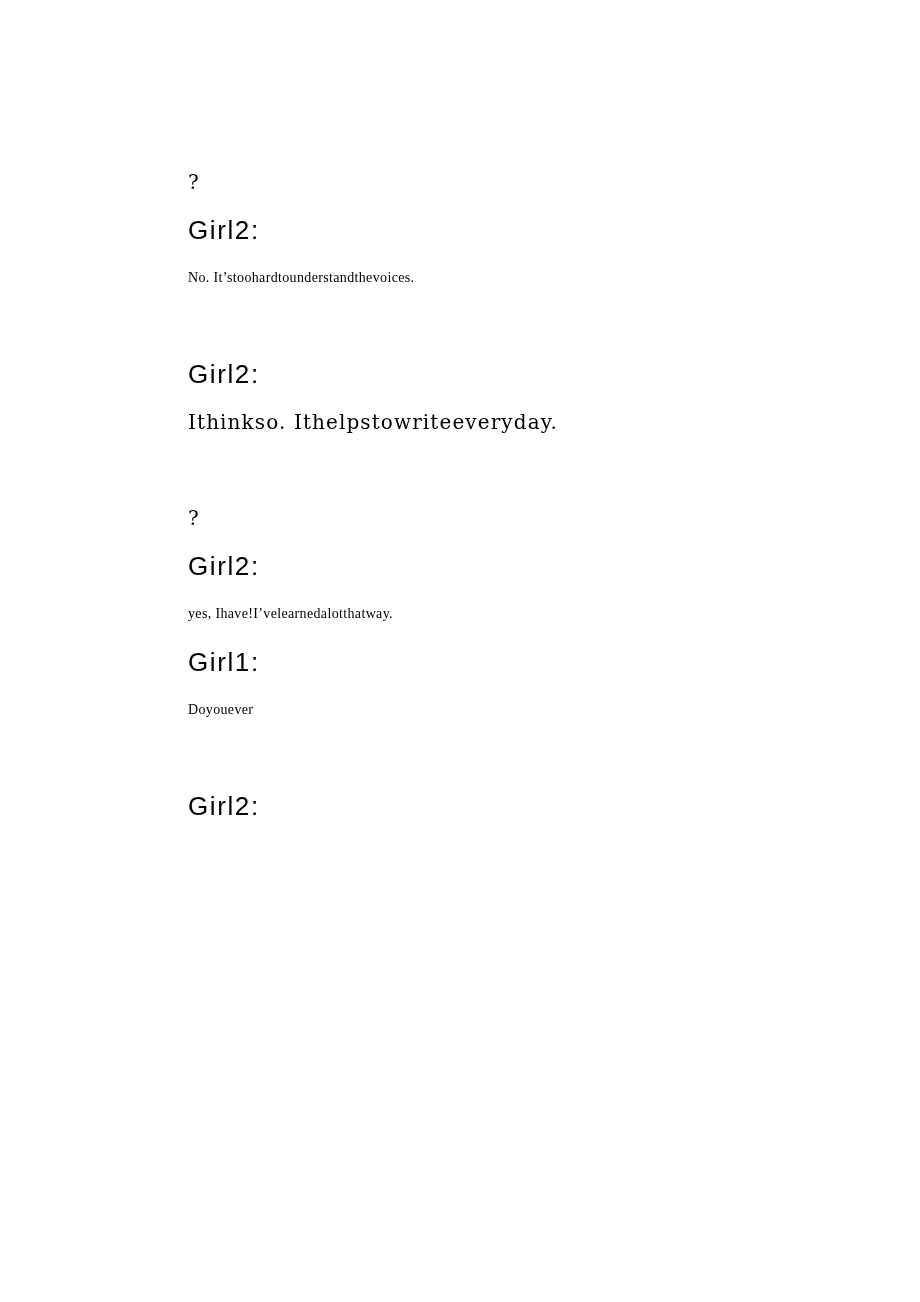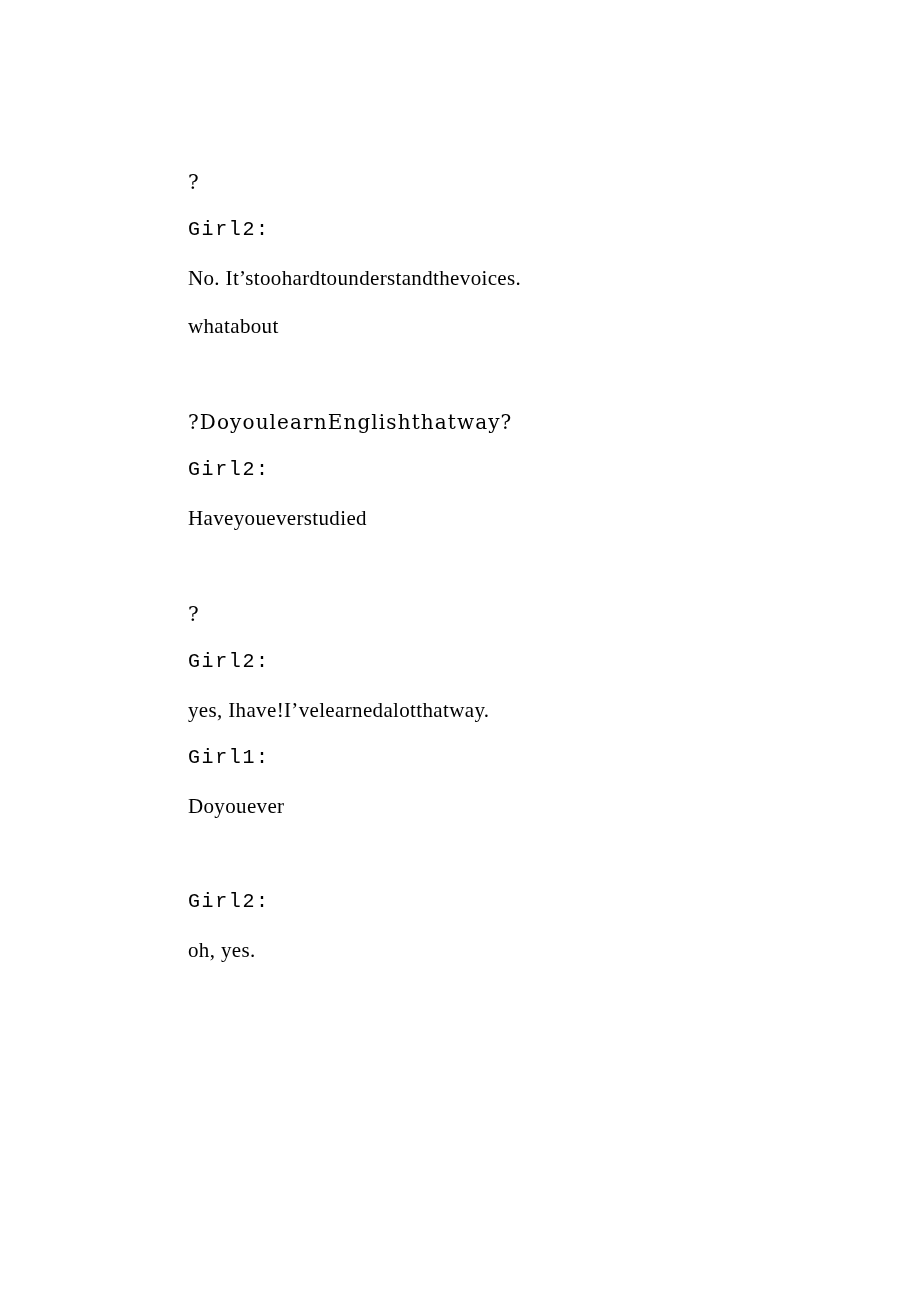--- a/index.html
+++ b/index.html
@@ -23,56 +23,53 @@
   }
   .line {
     height: 48px;
     line-height: 48px;
     white-space: pre;
     color: #000000;
     font-size: 21px;
   }
   
   .line.speaker {
-    font-family: Liberation Mono, monospace;
-    font-size: 20px;
+    font-family: Liberation Sans, sans-serif;
+    font-size: 26px;
     letter-spacing: 1.6px;
   }
   
   .line.dialogue {
     font-family: "Liberation Serif", "DejaVu Serif", serif;
-    font-size: 21px;
+    font-size: 14px;
     letter-spacing: 0.35px;
   }
   
   .line.dialogue.mono {
     font-family: "DejaVu Serif", "Liberation Serif", serif;
     font-size: 20px;
     letter-spacing: 1.1px;
   }
   .line.blank {
     height: 48px;
   }
 </style>
 </head>
 <body>
 
 <div class="page">
   <div class="doc-body">
       <div class="line dialogue mono">?</div>
       <div class="line speaker">Girl2:</div>
       <div class="line dialogue">No. It’stoohardtounderstandthevoices.</div>
-      <div class="line dialogue">whatabout</div>
       <div class="line blank"></div>
-      <div class="line dialogue mono">?DoyoulearnEnglishthatway?</div>
       <div class="line speaker">Girl2:</div>
-      <div class="line dialogue">Haveyoueverstudied</div>
+      <div class="line dialogue mono">Ithinkso. Ithelpstowriteeveryday.</div>
       <div class="line blank"></div>
       <div class="line dialogue mono">?</div>
       <div class="line speaker">Girl2:</div>
       <div class="line dialogue">yes, Ihave!I’velearnedalotthatway.</div>
       <div class="line speaker">Girl1:</div>
       <div class="line dialogue">Doyouever</div>
       <div class="line blank"></div>
       <div class="line speaker">Girl2:</div>
-      <div class="line dialogue">oh, yes.</div>
     </div>
 </div>
 
 </body></html>

